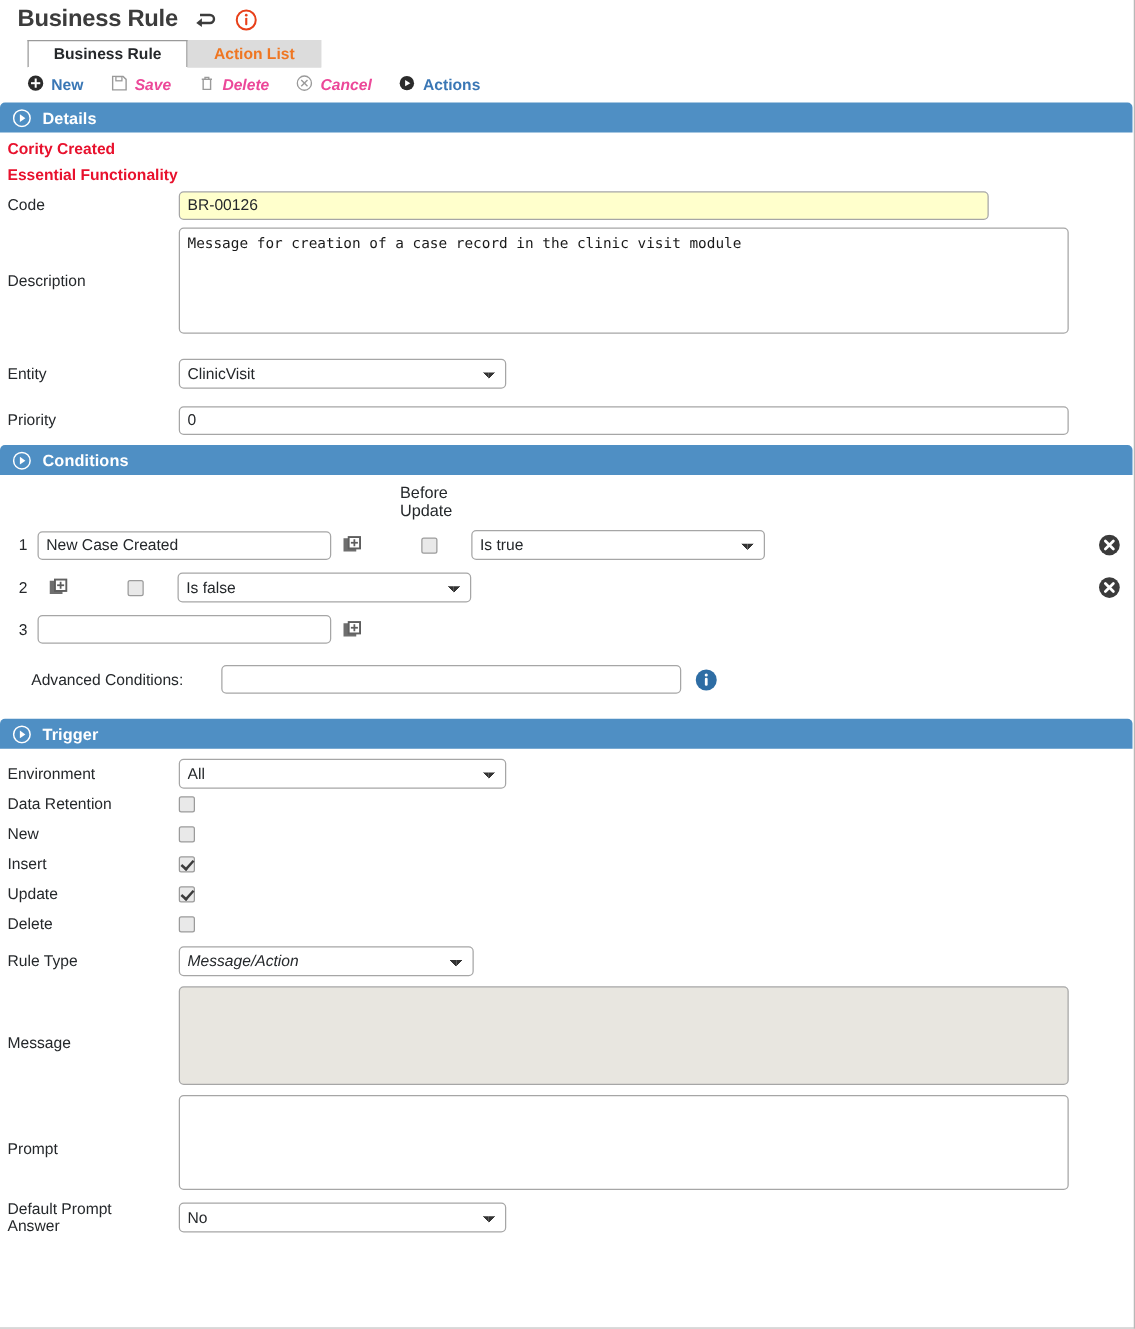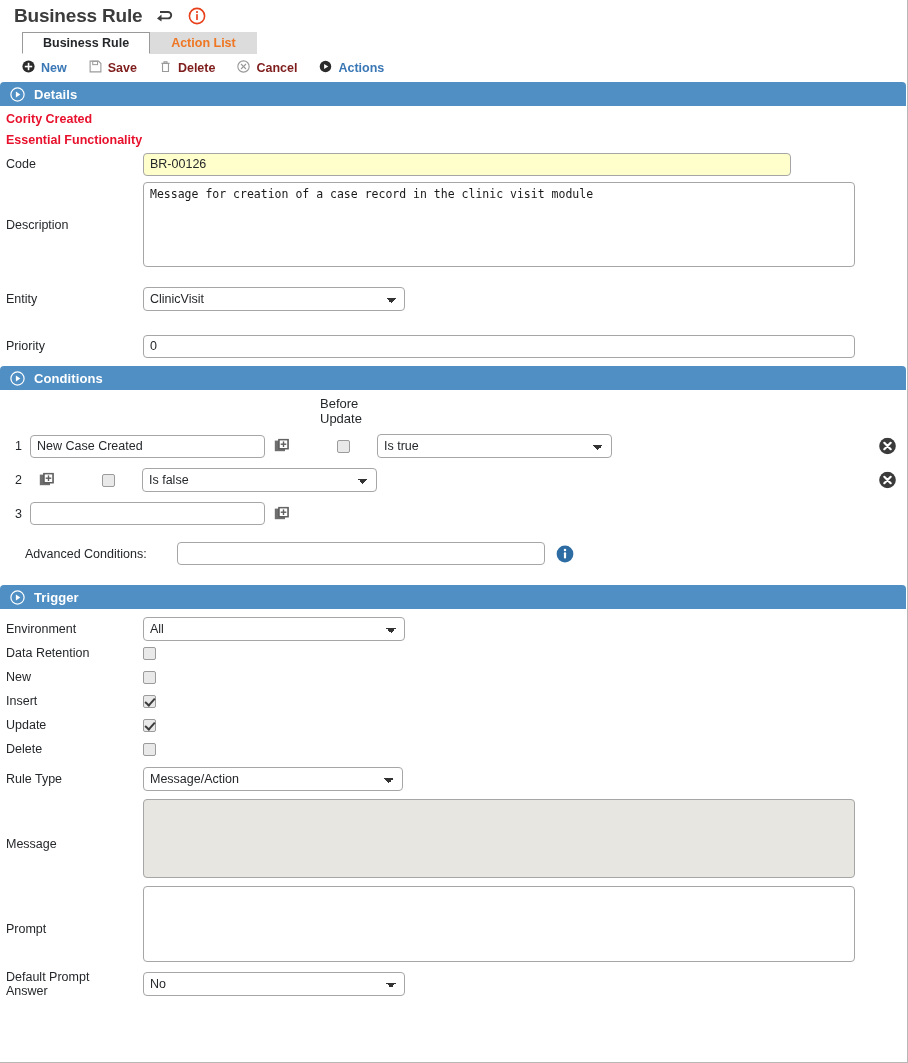--- a/index.html
+++ b/index.html
@@ -82,21 +82,21 @@
   .tb-item {
     display: flex; align-items: center;
     margin-right: 22px;
     font-size: 12.5px;
     font-weight: bold;
     cursor: pointer;
     white-space: nowrap;
   }
   .tb-item .lbl { margin-left: 6px; }
   .tb-item.enabled .lbl { color: #3a77b5; }
-  .tb-item.disabled .lbl { color: #7f1d1d; }
+  .tb-item.disabled .lbl { color: #ec4899; font-style: italic; }
 
   
   .section-header {
     background: #4f8fc4;
     color: #ffffff;
     font-size: 13px;
     font-weight: bold;
     height: 24px;
     display: flex; align-items: center;
     padding-left: 10px;
@@ -183,21 +183,21 @@
     border-width: 0 2px 2px 0;
     transform: rotate(42deg);
   }
 
   
   .details-body { padding-top: 6px; }
   .row-code { margin-top: 5px; }
   .row-desc { align-items: flex-start; margin-top: 6px; }
   .row-desc .lblcell { padding-top: 36px; }
   .row-entity { margin-top: 20px; }
-  .row-priority { margin-top: 23px; }
+  .row-priority { margin-top: 13px; }
   .row-inactive { margin-top: 9px; height: 20px; }
 
   
   .cond-hdr {
     display: flex;
     padding-top: 6px;
     font-size: 13px;
     line-height: 15px;
   }
   .cond-hdr .spacer1 { width: 320px; flex: 0 0 320px; }
@@ -508,21 +508,21 @@
       <div class="lblcell">Update</div>
       <span class="cb checked"></span>
     </div>
     <div class="row row-cb">
       <div class="lblcell">Delete</div>
       <span class="cb"></span>
     </div>
 
     <div class="row row-ruletype">
       <div class="lblcell">Rule Type</div>
-      <select class="sel" style="width:260px;">
+      <select class="sel" style="width:236px;font-style:italic;">
         <option>Message/Action</option>
       </select>
     </div>
 
     <div class="row row-msg">
       <div class="lblcell">Message</div>
       <textarea class="ta disabled" style="width: 712px; height: 79px;" disabled=""></textarea>
     </div>
 
     <div class="row row-prompt">

